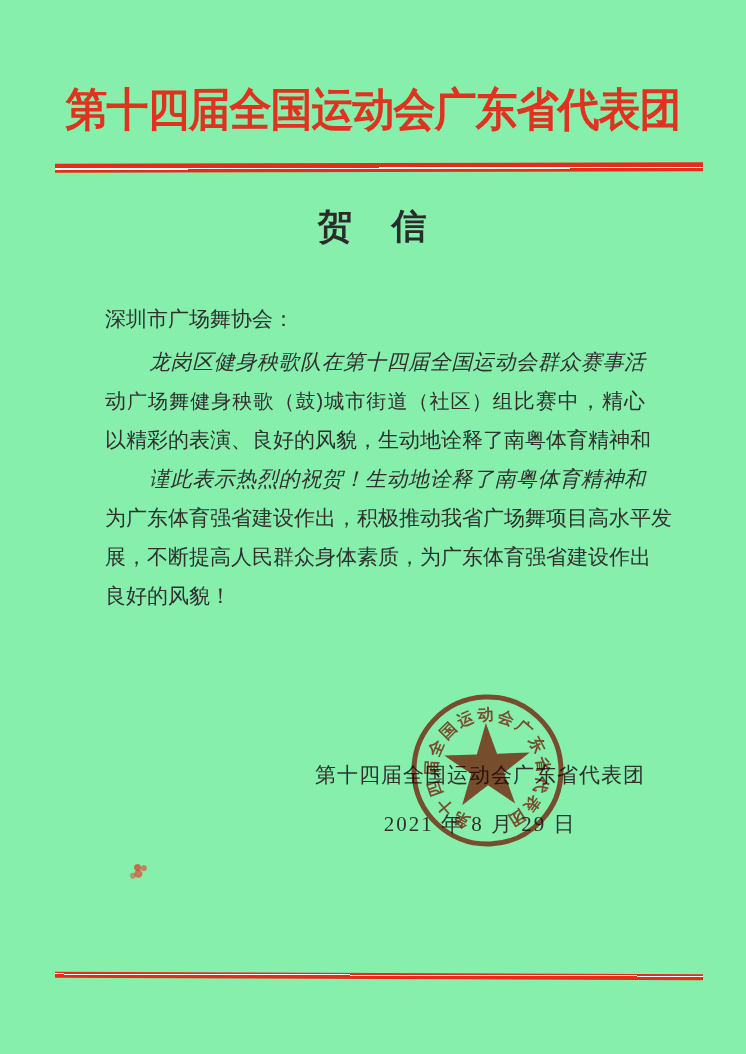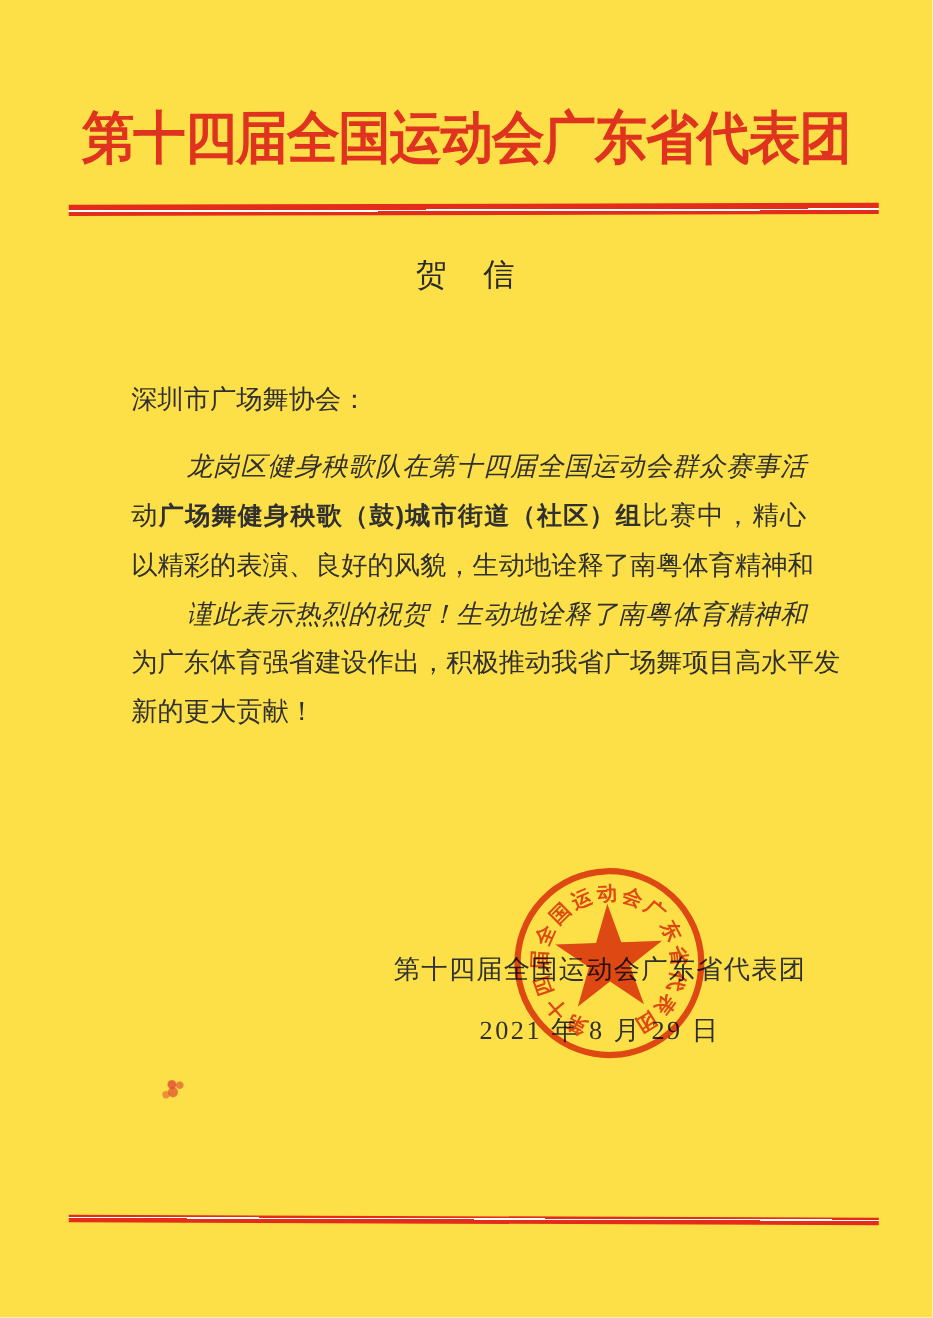--- a/index.html
+++ b/index.html
@@ -4,21 +4,21 @@
 <style>
   html, body { margin: 0; padding: 0; }
   body {
     width: 746px; height: 1054px;
     background: #ffffff;
     font-family: "Liberation Serif", "DejaVu Serif", serif;
     color: #2e2e2e;
     position: relative;
     overflow: hidden;
   }
-  .page { position: absolute; inset: 0; background: #fde047; }
+  .page { position: absolute; inset: 0; background: #86efac; }
 
   .letterhead {
     position: absolute; top: 80px; left: 0; width: 746px;
     text-align: center;
     font-size: 42px; font-weight: bold; letter-spacing: -1px;
     color: #e0331f;
     transform: scaleY(1.08);
     transform-origin: top center;
     white-space: nowrap;
   }
@@ -36,40 +36,40 @@
     background: linear-gradient(to bottom,
       #e32c1a 0px, #e32c1a 1.6px,
       #ffffff 1.6px, #ffffff 2.6px,
       #e32c1a 2.6px, #e32c1a 6px);
     transform: rotate(0.2deg);
   }
 
   .letter-title {
     position: absolute; top: 203px; left: 0; width: 746px;
     text-align: center;
-    font-size: 25px; font-weight: normal; color: #2b2b2b;
+    font-size: 35px; font-weight: bold; color: #2b2b2b;
     letter-spacing: 2px;
     white-space: nowrap;
   }
 
   .body-block {
     position: absolute; left: 105px; top: 300px; width: 540px;
     font-size: 21px; line-height: 39px;
     color: #303030;
   }
-  .salutation { margin-bottom: 15px; }
+  .salutation { margin-bottom: 4px; }
   .line {
     text-align: justify;
     white-space: nowrap;
   }
   .fill { text-align-last: justify; text-justify: inter-character; }
   .ind { padding-left: 44px; font-style: italic; }
   .b {
     font-family: "Liberation Sans", "DejaVu Sans", sans-serif;
-    font-weight: bold;
+    font-weight: normal;
     font-size: 20px;
   }
 
   .sign-block {
     position: absolute; top: 761px; right: 101px;
     text-align: center;
     font-size: 21px; color: #303030;
     white-space: nowrap;
   }
   .sign-org { letter-spacing: 1px; }
@@ -112,21 +112,22 @@
 
   <div class="letter-title">贺　信</div>
 
   <div class="body-block">
     <div class="line salutation">深圳市广场舞协会：</div>
     <div class="line fill ind">龙岗区健身秧歌队在第十四届全国运动会群众赛事活</div>
     <div class="line fill"><span>动</span><span class="b">广场舞健身秧歌（鼓)城市街道（社区）组</span><span>比赛中，精心</span></div>
     <div class="line fill">以精彩的表演、良好的风貌，生动地诠释了南粤体育精神和</div>
     <div class="line fill ind">谨此表示热烈的祝贺！生动地诠释了南粤体育精神和</div>
     <div class="line fill">为广东体育强省建设作出，积极推动我省广场舞项目高水平发</div>
-    <div class="line">新的更大贡献！</div>
+    <div class="line fill">展，不断提高人民群众身体素质，为广东体育强省建设作出</div>
+    <div class="line">良好的风貌！</div>
   </div>
 
   <div class="sign-block">
     <div class="sign-org">第十四届全国运动会广东省代表团</div>
     <div class="sign-date">2021 年 8 月 29 日</div>
   </div>
 
   <svg class="seal" viewBox="0 0 157 157" xmlns="http://www.w3.org/2000/svg">
     <circle cx="78.5" cy="78.5" r="73.5" fill="none" stroke="#de4433" stroke-width="5"></circle>
     <polygon fill="#de4433" points="78.5,31 88.6,62.1 121.3,62.1 94.9,81.3 105,112.4 78.5,93.2 52,112.4 62.1,81.3 35.7,62.1 68.4,62.1"></polygon>

